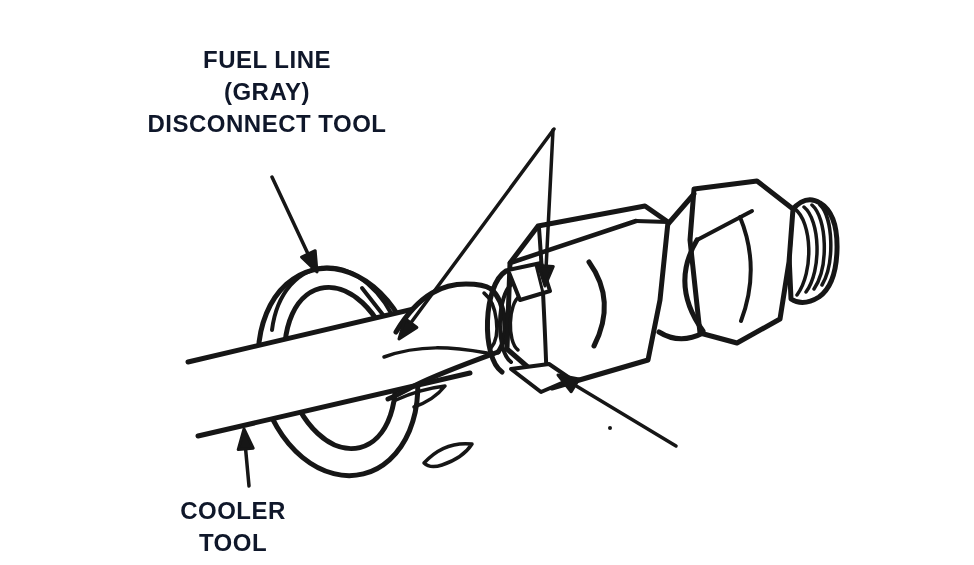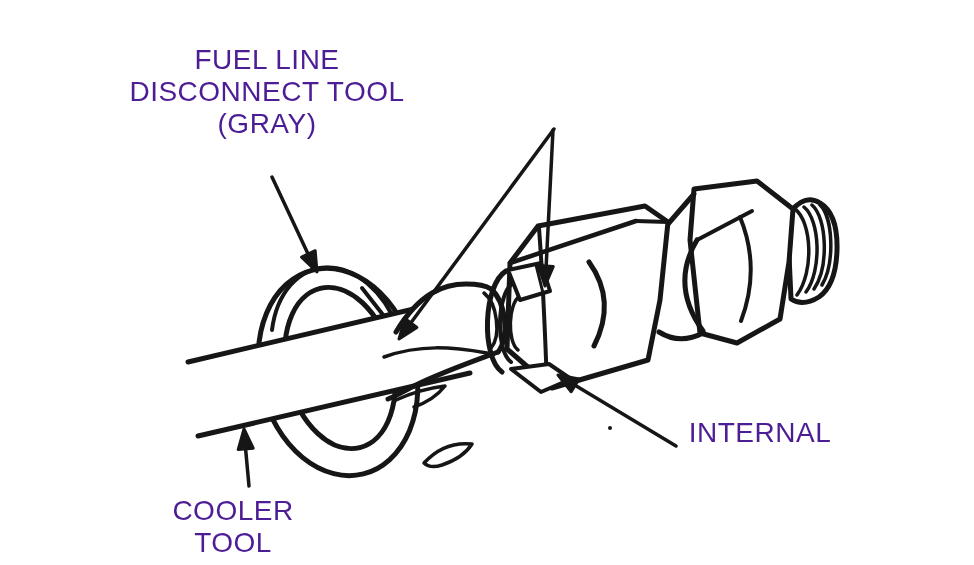--- a/index.html
+++ b/index.html
@@ -15,23 +15,23 @@
     overflow: hidden;
     font-family: "Liberation Sans", sans-serif;
   }
   .figure svg {
     position: absolute;
     left: 0;
     top: 0;
   }
   .label {
     position: absolute;
-    color: #4c1d95;
-    font-weight: normal;
-    font-size: 28px;
+    color: #0f172a;
+    font-weight: bold;
+    font-size: 24px;
     line-height: 32px;
     letter-spacing: 0.5px;
     text-align: center;
     white-space: nowrap;
     -webkit-user-select: none;
     user-select: none;
   }
   .label div { white-space: nowrap; }
   .lbl-tool      { left: 102px; top: 44px;  width: 330px; }
   .lbl-tabslot   { left: 426px; top: 57px;  width: 280px; }
@@ -135,27 +135,26 @@
       <path class="ink-solid w3" d="M 558 375 L 579 378.9 L 571.2 391.7 Z"></path>
     </g>
     <g>
       <path class="ink-line w35" d="M 249 486 L 245.5 448"></path>
       <path class="ink-solid w3" d="M 244 429 L 253.2 448.2 L 238.2 449.6 Z"></path>
     </g>
   </svg>
 
   <div class="label lbl-tool">
     <div>FUEL LINE</div>
+    <div>(GRAY)</div>
     <div>DISCONNECT TOOL</div>
-    <div>(GRAY)</div>
   </div>
 
 
   <div class="label lbl-retainer">
-    <div>INTERNAL</div>
   </div>
 
   <div class="label lbl-cooler">
     <div>COOLER</div>
     <div>TOOL</div>
   </div>
 
 </div>
 
 </body></html>

